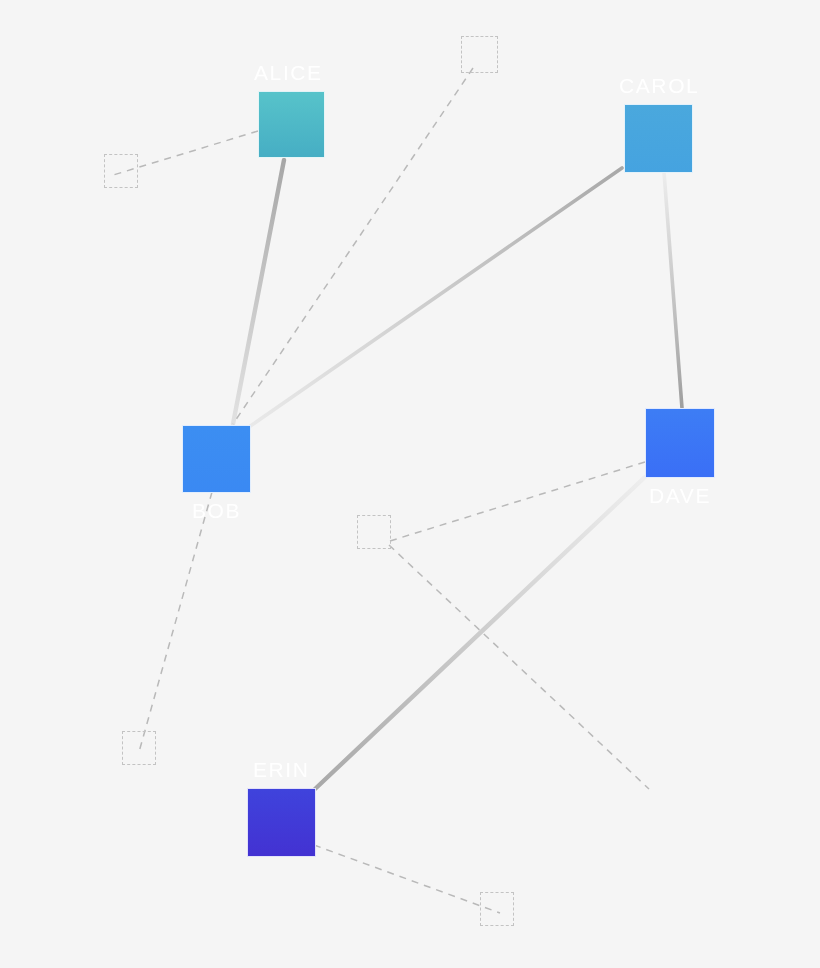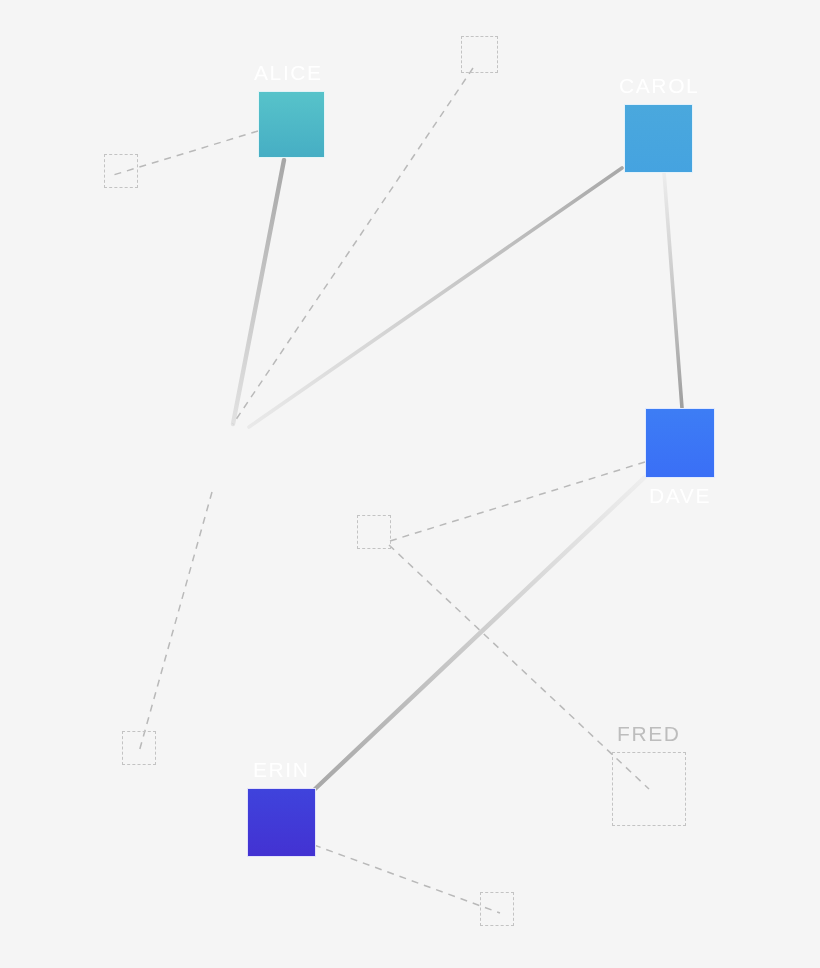--- a/index.html
+++ b/index.html
@@ -123,29 +123,29 @@
   <div class="node" style="left:258px; top:91px; width:65px; height:65px;">
     <div class="node-square" style="background:linear-gradient(180deg,#57c3ca 0%,#46aec4 100%);"></div>
     <div class="node-label above" style="left:-4px;">ALICE</div>
   </div>
 
   <div class="node" style="left:624px; top:104px; width:67px; height:67px;">
     <div class="node-square" style="background:linear-gradient(180deg,#4aa8dd 0%,#45a3e0 100%);"></div>
     <div class="node-label above" style="left:-5px;">CAROL</div>
   </div>
 
+  <div class="node" style="left:182px; top:425px; width:67px; height:66px;">
+    <div class="node-square" style="background:linear-gradient(180deg,#3c8ef2 0%,#3a89f3 100%);"></div>
+    <div class="node-label below" style="left:10px;">BOB</div>
+  </div>
 
   <div class="node" style="left:645px; top:408px; width:68px; height:68px;">
     <div class="node-square" style="background:linear-gradient(180deg,#3d7df5 0%,#3a6ff6 100%);"></div>
     <div class="node-label below" style="left:4px;">DAVE</div>
   </div>
 
   <div class="node" style="left:247px; top:788px; width:67px; height:67px;">
     <div class="node-square" style="background:linear-gradient(180deg,#3f43dc 0%,#4332d2 100%);"></div>
     <div class="node-label above" style="left:6px;">ERIN</div>
   </div>
 
-  <div class="node node-ghost" style="left:612px; top:752px; width:72px; height:72px;">
-    <div class="node-square"></div>
-    <div class="node-label above ghost-label" style="left:5px;">FRED</div>
-  </div>
 
 </div>
 
 </body></html>

